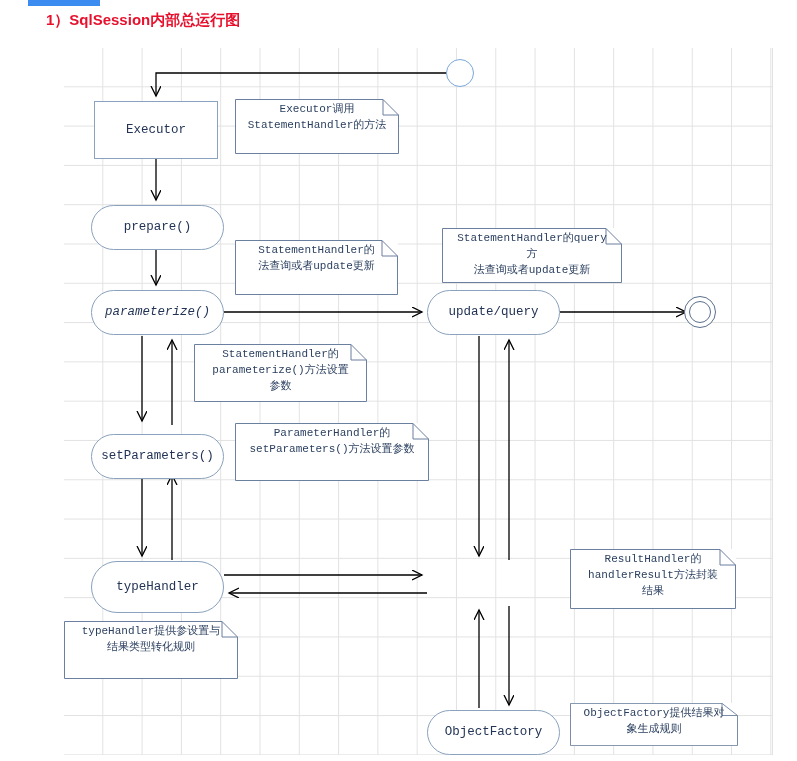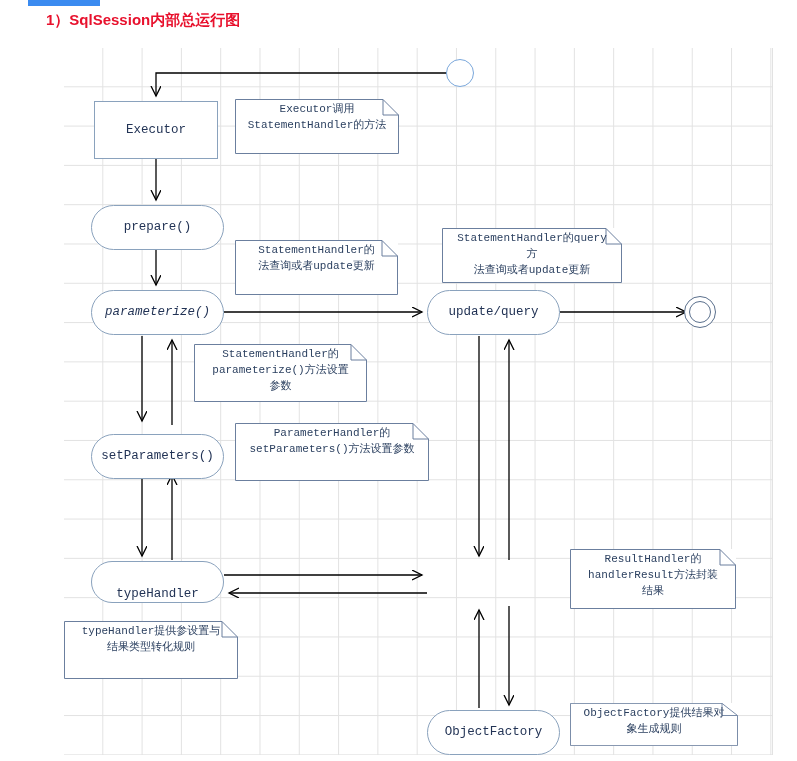--- a/index.html
+++ b/index.html
@@ -181,21 +181,21 @@
   </div>
 
   <div class="node pill" style="left:27px; top:242px; width:133px; height:45px;font-style:italic;">
     <span>parameterize()</span>
   </div>
 
   <div class="node pill" style="left:27px; top:378px; width:133px; height:45px;margin-top:8px;">
     <span>setParameters()</span>
   </div>
 
-  <div class="node pill" style="left:27px; top:513px; width:133px; height:42px;align-items:flex-end;">
+  <div class="node pill" style="left:27px; top:513px; width:133px; height:52px;">
     <span>typeHandler</span>
   </div>
 
   <div class="node pill" style="left:363px; top:242px; width:133px; height:45px;">
     <span>update/query</span>
   </div>
 
 
   <div class="node pill" style="left:363px; top:662px; width:133px; height:45px;">
     <span>ObjectFactory</span>

